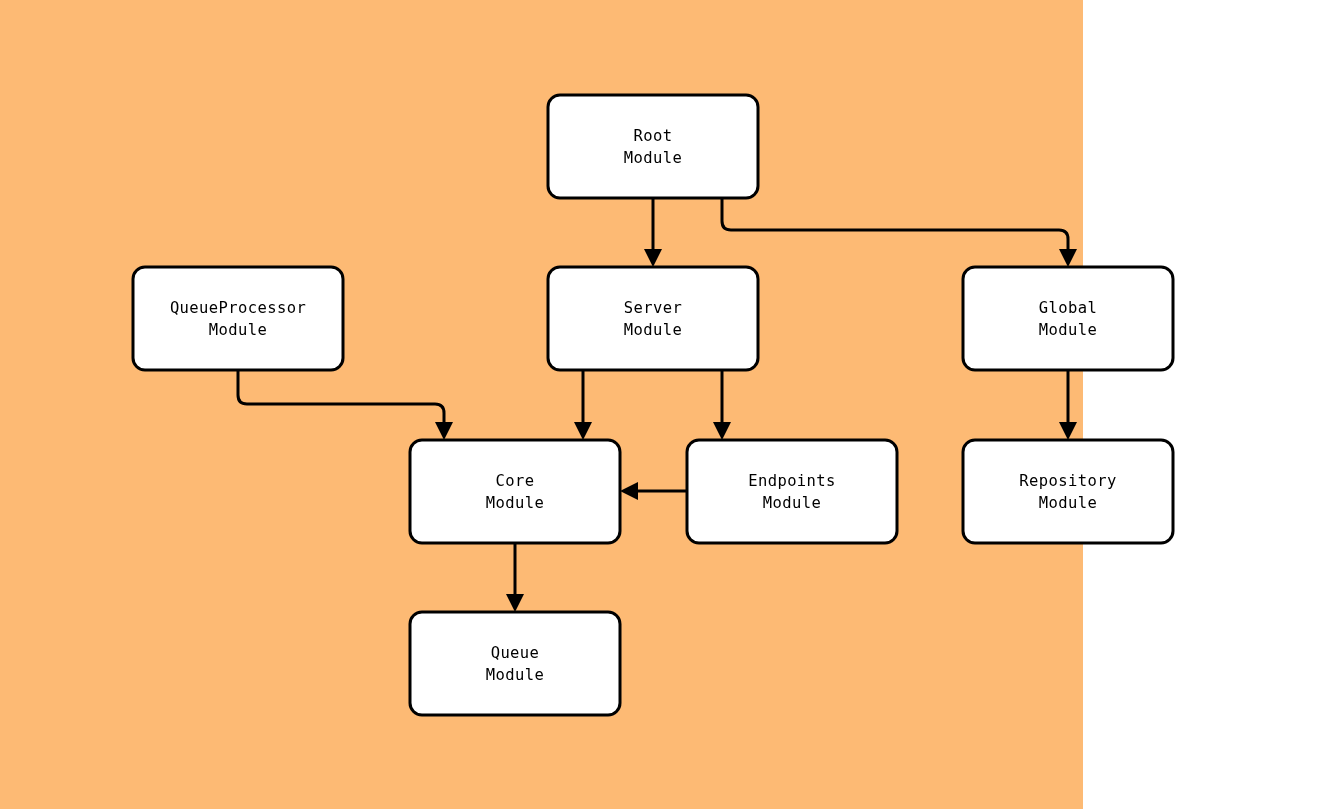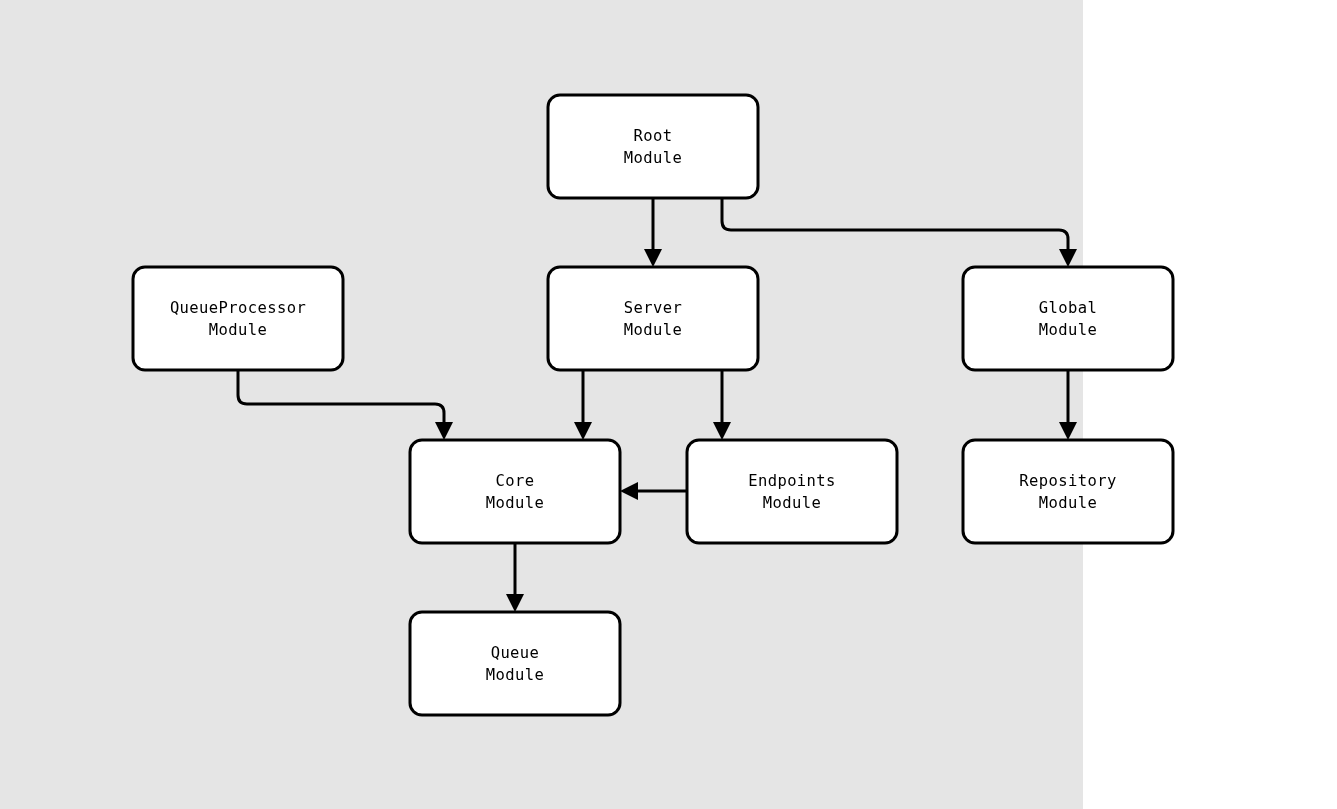--- a/index.html
+++ b/index.html
@@ -11,21 +11,21 @@
   body {
     width: 1337px;
     height: 809px;
     font-family: "DejaVu Sans Mono", "Liberation Mono", monospace;
     overflow: hidden;
   }
   #diagram-root {
     position: relative;
     width: 1083px;
     height: 809px;
-    background: #e5e5e5;
+    background: #fdba74;
   }
   svg#diagram-svg {
     display: block;
     width: 1337px;
     height: 809px;
   }
   .node-box {
     fill: #ffffff;
     stroke: #000000;
     stroke-width: 3;

